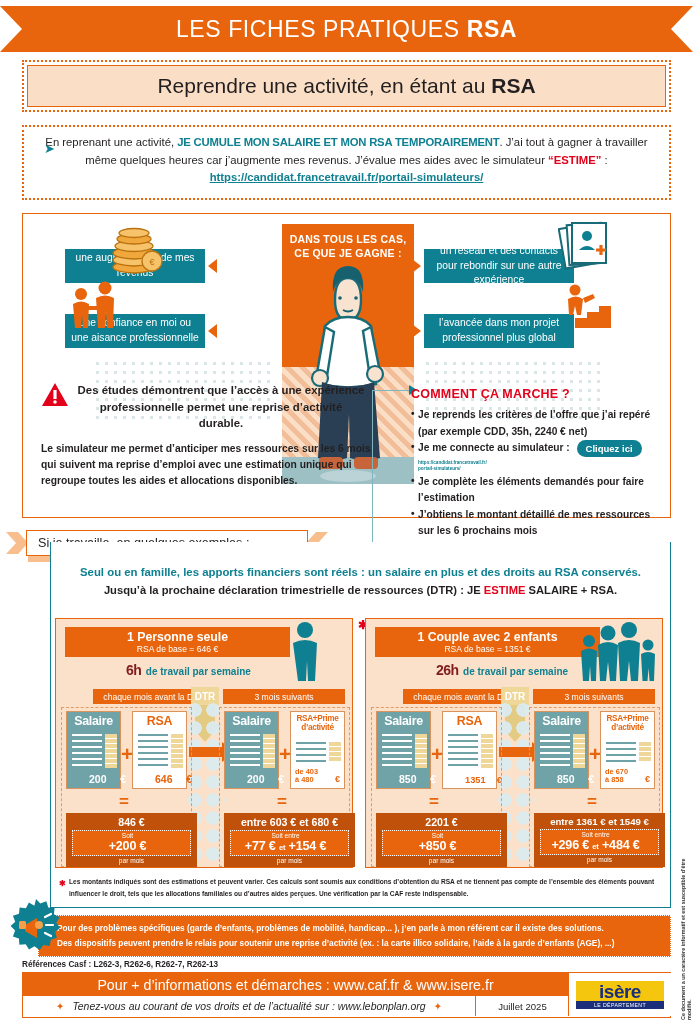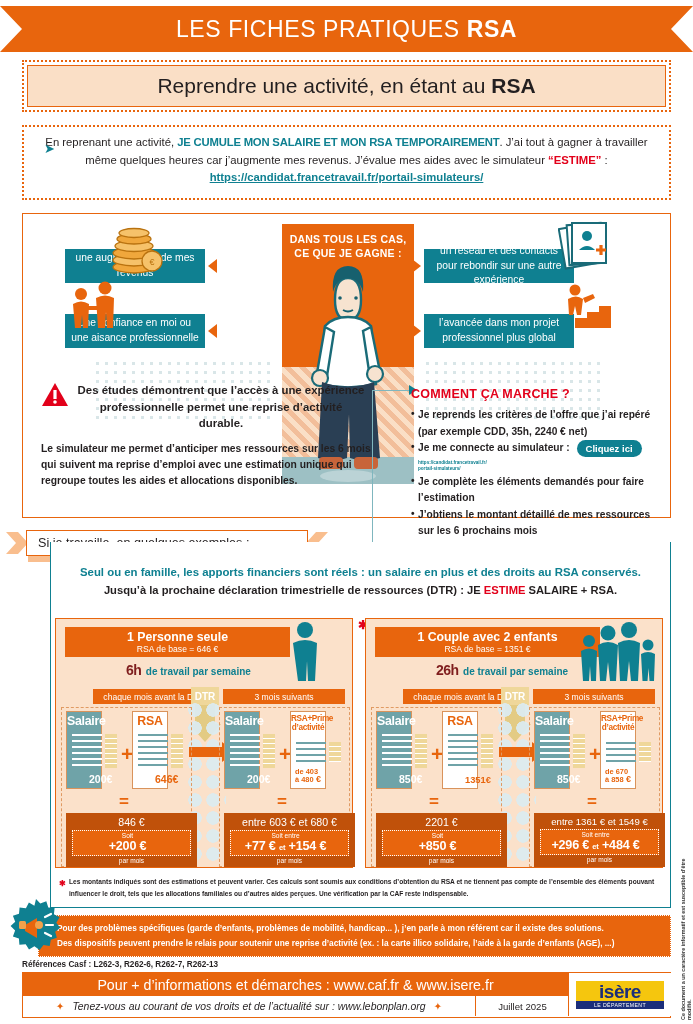--- a/index.html
+++ b/index.html
@@ -159,21 +159,21 @@
   .mid-arrow:after{content:"";position:absolute;right:-12px;top:-5px;width:0;height:0;
      border-top:10px solid transparent;border-bottom:10px solid transparent;border-left:13px solid #E8650D;}
   .bubbles{position:absolute;left:130px;top:82px;width:40px;height:160px;
      background-image:radial-gradient(#DCEBEF 6.5px, transparent 7px);background-size:18px 18px;opacity:.95;}
 
   .grp{position:absolute;top:88px;width:131px;height:160px;}
   .grp.left{left:5px;}
   .grp.right{left:163px;}
   .grp-frame{position:absolute;left:0;top:0;width:131px;height:160px;border:1px dashed #E09A62;box-sizing:border-box;}
 
-  .card{position:absolute;top:4px;width:36px;height:78px;border:1px solid #D9935B;box-sizing:border-box;}
+  .card{position:absolute;top:4px;width:55px;height:78px;border:1px solid #D9935B;box-sizing:border-box;}
   .card.a{left:5px;background:#6FA3A8;}
   .card.b{left:71px;background:#fff;}
   .card-t{color:#fff;font-size:12.4px;font-weight:800;text-align:center;padding-top:2px;letter-spacing:-.3px;}
   .card.b .card-t{color:#E8650D;}
   .card-t.sm{font-size:8.2px;line-height:1.05;padding-top:3px;}
   .card-lines{position:absolute;left:5px;top:22px;width:30px;height:34px;
      background:repeating-linear-gradient(180deg,#fff 0 1.6px,transparent 1.6px 6px);}
   .card.b .card-lines{background:repeating-linear-gradient(180deg,#6FA3A8 0 1.6px,transparent 1.6px 6px);}
   .card-bar{position:absolute;left:38px;top:22px;width:12px;height:34px;
      background:repeating-linear-gradient(180deg,#EFD79A 0 4px,#fff 4px 5px);}
@@ -181,21 +181,21 @@
      justify-content:space-between;padding:0 8px;box-sizing:border-box;
      font-size:10.5px;font-weight:800;color:#fff;}
   .card.b .card-val{color:#E8650D;}
   .card-val .eur{font-weight:700;}
   .card-val2{position:absolute;left:4px;bottom:3px;font-size:7.4px;font-weight:700;color:#E8650D;line-height:1.15;}
   .card-eur2{position:absolute;right:4px;bottom:4px;font-size:9px;font-weight:800;color:#E8650D;}
   .plus{position:absolute;left:60px;top:36px;color:#E8650D;font-size:21px;font-weight:900;line-height:1;}
   .eq{position:absolute;left:58px;top:86px;color:#E8650D;font-size:17px;font-weight:900;line-height:1;}
 
   .total{position:absolute;left:5px;top:106px;width:131px;height:54px;background:#C0510A;color:#fff;box-sizing:border-box;}
-  .total .amt{text-align:center;font-size:10.6px;padding-top:3px;}
+  .total .amt{text-align:center;font-size:10.6px;padding-top:3px;font-weight:bold;}
   .total .inner{margin:2px 6px 0 6px;border:1.5px dotted #fff;background:#E8650D;text-align:center;padding:1px 8px 2px 0;}
   .total .soit{font-size:6.6px;}
   .total .big{font-size:12.6px;font-weight:800;letter-spacing:-.2px;}
   .total .pm{text-align:center;font-size:6.6px;margin-top:1px;}
 
   .star{position:absolute;color:#E2001A;font-size:12px;font-weight:800;}
 
   
   .footnote{
     position:absolute;left:50px;top:872px;width:621px;min-height:36px;

